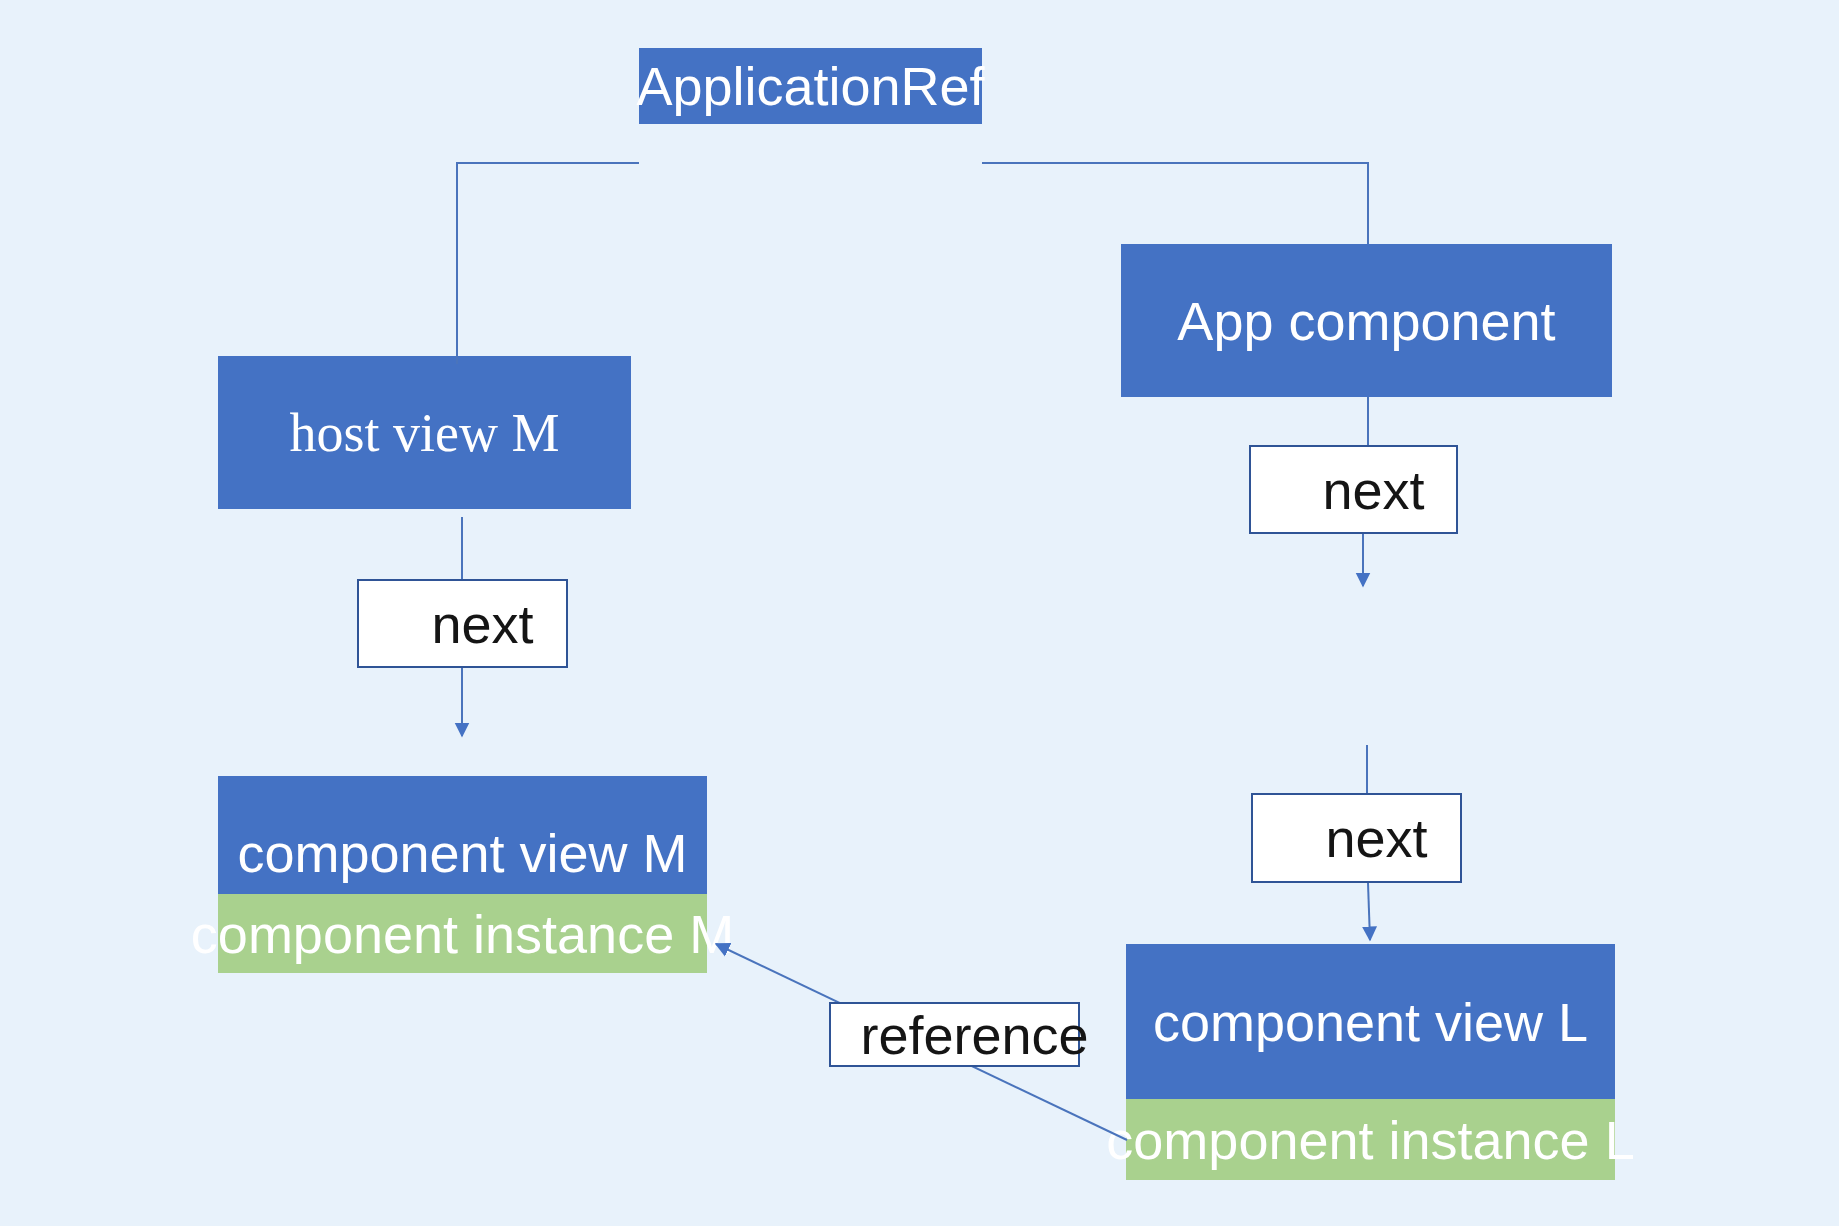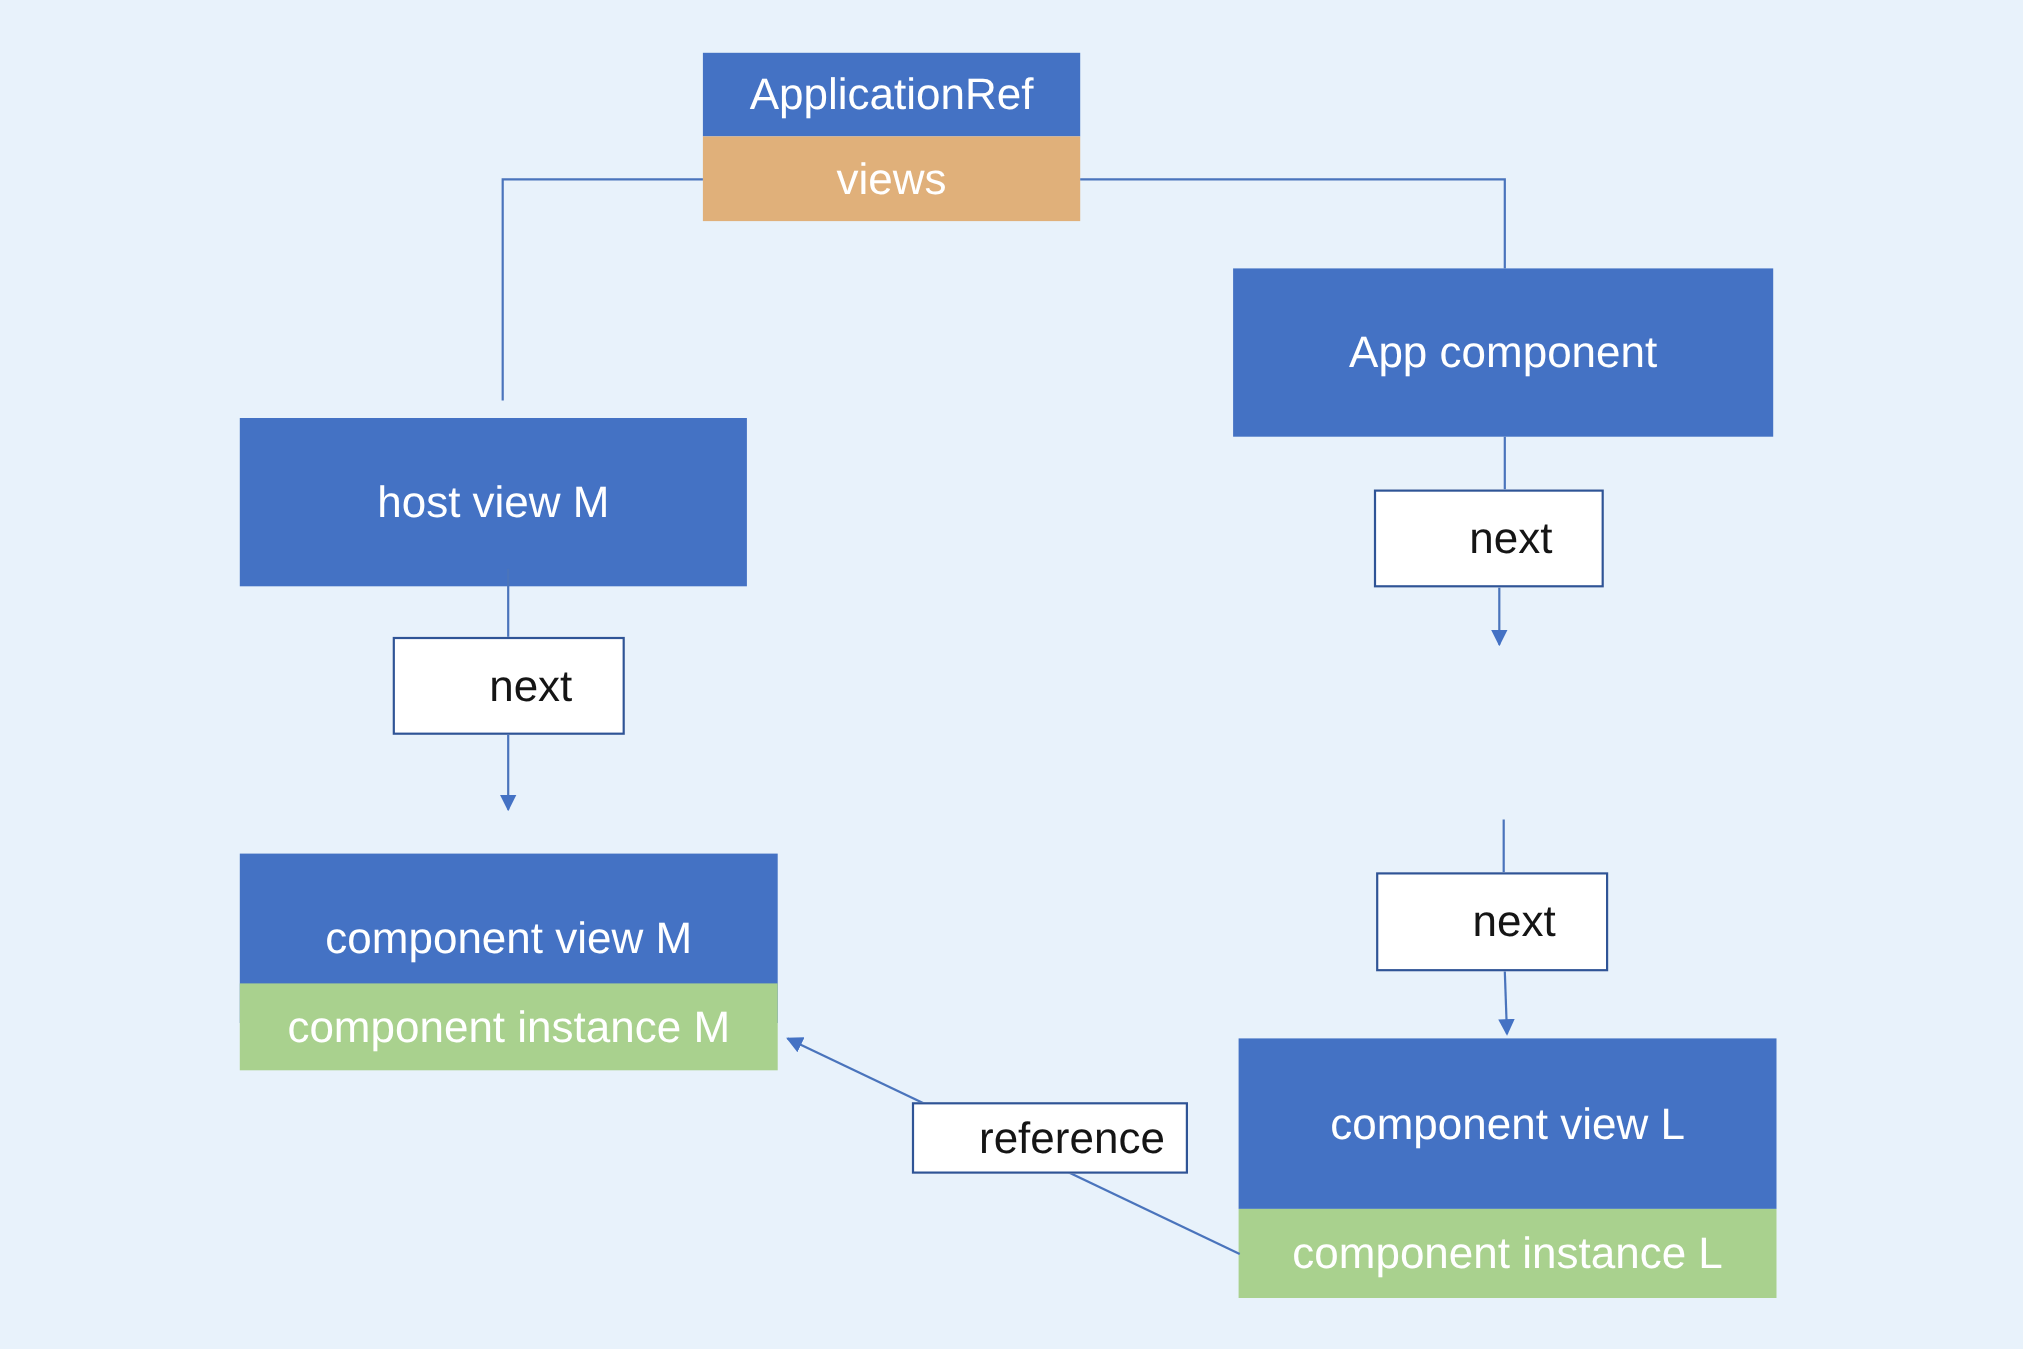--- a/index.html
+++ b/index.html
@@ -24,40 +24,40 @@
     pointer-events: none;
   }
   .node {
     position: absolute;
     display: flex;
     flex-direction: column;
     align-items: center;
     justify-content: center;
     text-align: center;
     box-sizing: border-box;
-    font-size: 40px;
+    font-size: 54px;
     line-height: 56px;
     white-space: nowrap;
   }
   .fill-box { z-index: 1; color: #ffffff; }
   .blue   { background: #4472c4; }
   .orange { background: #e0b07a; }
   .green  { background: #a9d18e; }
   .label-box {
     z-index: 3;
     background: #ffffff;
     border: 2px solid #2f5496;
     color: #151515;
     padding-left: 40px;
   }
 
   
   #node-app-ref        { left: 639px;  top: 48px;   width: 343px; height: 76px; }
   #node-views          { left: 639px;  top: 124px;  width: 343px; height: 77px; }
-  #node-host-view-m    { left: 218px;  top: 380px;  width: 461px; height: 153px; }
+  #node-host-view-m    { left: 218px;  top: 356px;  width: 413px; height: 153px; font-family: Liberation Serif, serif; }
   #node-next-m         { left: 357px;  top: 579px;  width: 211px; height: 89px; }
   #node-comp-view-m    { left: 218px;  top: 740px;  width: 489px; height: 154px; margin-top: 36px; }
   #node-comp-inst-m    { left: 218px;  top: 894px;  width: 489px; height: 79px; text-align: center; }
   #node-host-view-app  { left: 1121px; top: 244px;  width: 491px; height: 153px; }
   #node-next-app-1     { left: 1249px; top: 445px;  width: 209px; height: 89px; }
   #node-comp-view-app  { left: 1119px; top: 590px;  width: 490px; height: 155px; }
   #node-next-app-2     { left: 1251px; top: 793px;  width: 211px; height: 90px; }
   #node-comp-view-l    { left: 1126px; top: 944px;  width: 489px; height: 155px; }
   #node-comp-inst-l    { left: 1126px; top: 1099px; width: 489px; height: 81px; }
   #node-reference      { left: 829px;  top: 1002px; width: 251px; height: 65px; }
@@ -83,23 +83,20 @@
       <path d="M1367,745 L1367,793"></path>
       <path d="M1368,883 L1370,940" marker-end="url(#arrow)"></path>
       <path d="M1127,1140 L716,944" marker-end="url(#arrow)"></path>
     </g>
   </svg>
 
   <div class="node fill-box blue" id="node-app-ref">
     <span>ApplicationRef</span>
   </div>
 
-  <div class="node fill-box orange" id="node-views">
-    <span>views</span>
-  </div>
 
   <div class="node fill-box blue" id="node-host-view-m">
     <span>host view M</span>
   </div>
 
   <div class="node fill-box blue" id="node-comp-view-m">
     <span>component view M</span>
   </div>
 
   <div class="node fill-box green" id="node-comp-inst-m">

